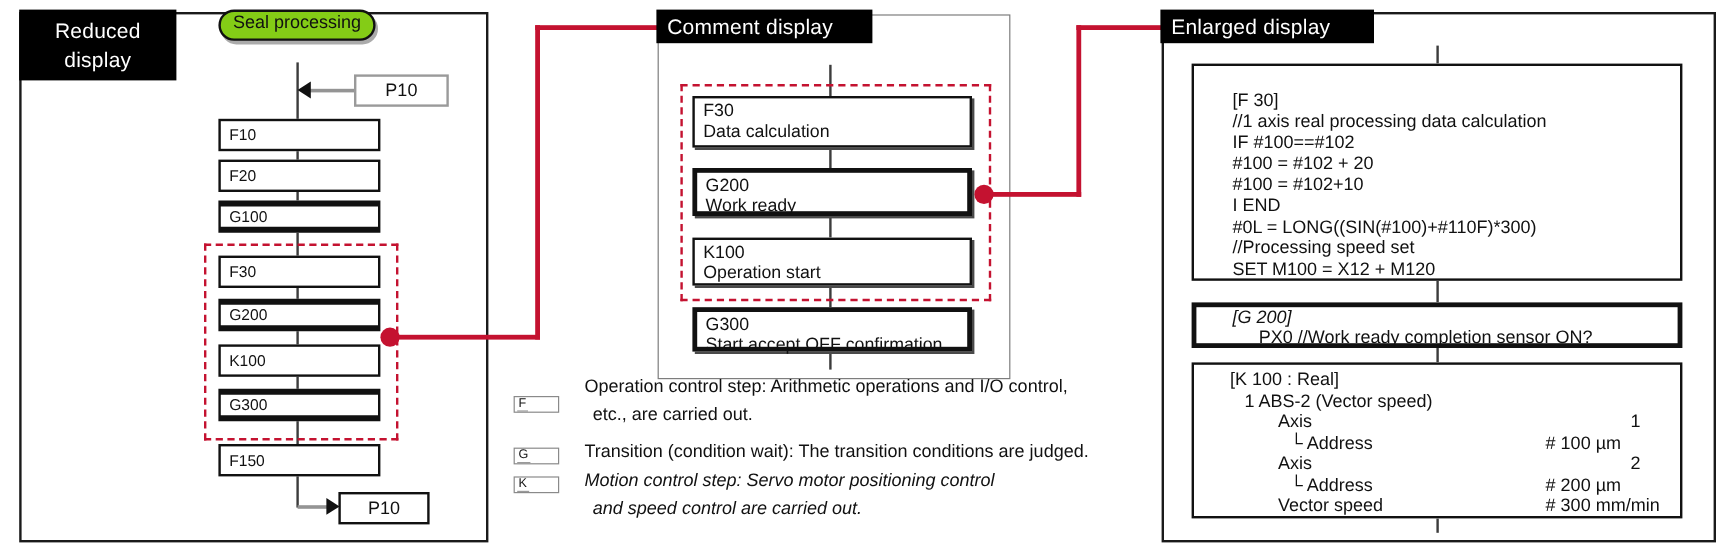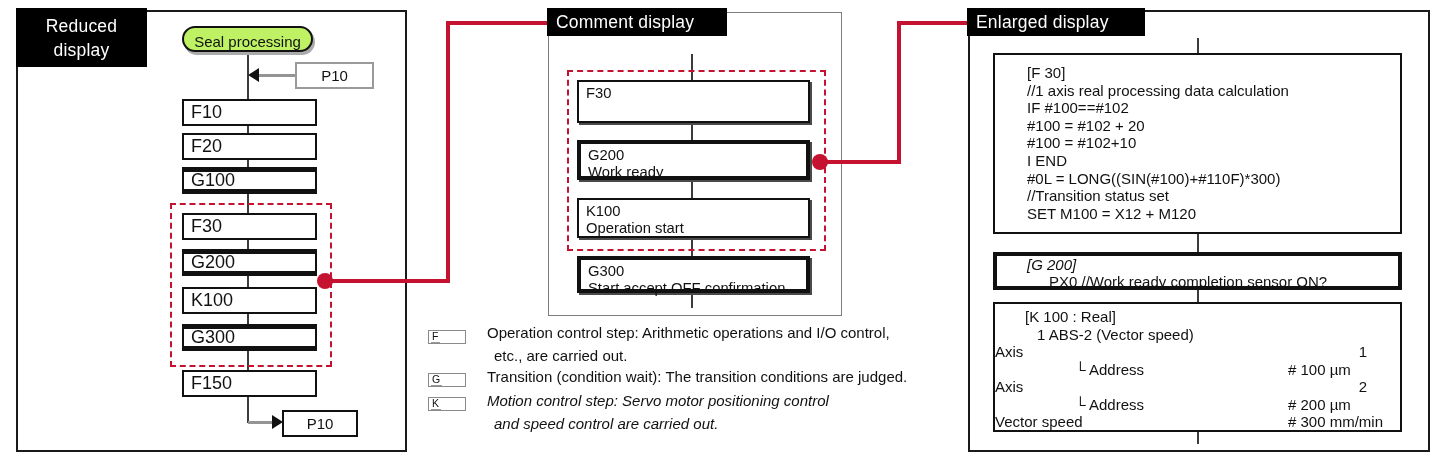--- a/index.html
+++ b/index.html
@@ -15,25 +15,25 @@
   #title-reduced{left:16px;top:8px;width:131px;height:59px;text-align:center;
                  line-height:24px;padding-top:6px;box-sizing:border-box;}
   #title-comment{left:547px;top:8px;width:180px;height:28px;line-height:28px;padding-left:9px;box-sizing:border-box;}
   #title-enlarged{left:967px;top:8px;width:178px;height:28px;line-height:28px;padding-left:9px;box-sizing:border-box;}
   
   .vline{position:absolute;background:#3c3c3c;width:2px;z-index:1;}
   .grayline{position:absolute;background:#949494;z-index:1;}
   
   .step-box{position:absolute;left:182px;width:135px;height:27px;background:#fff;
             border:2px solid #111;box-sizing:border-box;z-index:3;
-            font-size:18px;display:flex;align-items:center;padding-left:7px;}
+            font-size:13px;display:flex;align-items:center;padding-left:7px;}
   .step-box.transition{border-width:5px 2px;}
-  #seal-box{position:absolute;left:182px;top:26px;width:131px;height:26px;background:#bef264;
+  #seal-box{position:absolute;left:182px;top:8px;width:131px;height:26px;background:#84cc16;
             border:2px solid #111;border-radius:13px;box-sizing:border-box;z-index:3;
-            display:flex;align-items:flex-end;justify-content:center;font-size:15px;
+            display:flex;align-items:flex-start;justify-content:center;font-size:15px;
             box-shadow:2px 3px 0 #ababab;}
   .jump-box{position:absolute;background:#fff;box-sizing:border-box;z-index:3;
             display:flex;align-items:center;justify-content:center;font-size:15px;}
   #jump-entry{left:295px;top:62px;width:79px;height:27px;border:2px solid #9a9a9a;}
   #jump-exit{left:282px;top:410px;width:76px;height:27px;border:2px solid #111;}
   .arrowhead{position:absolute;width:0;height:0;z-index:4;}
   #entry-arrowhead{left:248px;top:68px;border-top:7px solid transparent;
                    border-bottom:7px solid transparent;border-right:11px solid #111;}
   #exit-arrowhead{left:272px;top:415px;border-top:7px solid transparent;
                   border-bottom:7px solid transparent;border-left:11px solid #111;}
@@ -50,30 +50,30 @@
   .comment-box.transition{border-width:4px;}
   
   .legend-icon{position:absolute;left:428px;width:38px;height:14px;border:1.5px solid #8a8a8a;
                box-sizing:border-box;background:#fff;font-size:10.5px;line-height:11px;z-index:2;}
   .legend-icon span{display:inline-block;margin-left:2px;border-bottom:1.5px solid #9a9a9a;
                     padding:0 2px 0 1px;}
   .legend-text{position:absolute;font-size:15px;line-height:18px;white-space:nowrap;z-index:2;}
   
   .code-box{position:absolute;left:993px;width:409px;background:#fff;border:2px solid #111;
             box-sizing:border-box;z-index:3;font-size:15px;}
-  #fblock{top:53px;height:181px;padding:9px 0 0 32px;line-height:17.6px;}
+  #fblock{top:53px;height:181px;padding:20px 0 0 32px;line-height:17.6px;}
   #gblock{top:252px;height:38px;border-width:4px;padding-top:1px;line-height:16.5px;}
   #gblock .g0{padding-left:30px;font-style:italic;}
   #gblock .g1{padding-left:52px;}
   #kblock{top:302px;height:130px;padding-top:4px;line-height:17.5px;}
   .krow{position:relative;height:17.5px;}
   .krow .lbl{white-space:pre;}
   .krow.i0 .lbl{padding-left:30px;}
   .krow.i1 .lbl{padding-left:42px;}
-  .krow.i2 .lbl{}
+  .krow.i2 .lbl{padding-left:70px;}
   .krow.i3 .lbl{padding-left:80px;}
   .krow .val{position:absolute;left:293px;top:0;width:150px;}
   .krow .val.num{text-align:center;}
   .code-line{white-space:pre;}
 </style>
 </head>
 <body>
 
 <div id="panel-reduced" class="panel"></div>
 <div id="title-reduced" class="panel-title">
@@ -140,20 +140,21 @@
 <div class="vline" style="left:691px;top:54px;height:26px;"></div>
 <div class="vline" style="left:691px;top:123px;height:17px;"></div>
 <div class="vline" style="left:691px;top:180px;height:18px;"></div>
 <div class="vline" style="left:691px;top:238px;height:18px;"></div>
 <div class="vline" style="left:691px;top:293px;height:15px;"></div>
 
 <div id="selection-comment" class="red-dashed"></div>
 <div id="comment-blocks">
     <div class="comment-box" style="top: 80px; height: 43px;">
       <div>F30</div>
+      <div>Data calculation</div>
     </div>
     <div class="comment-box transition" style="top: 140px; height: 40px;">
       <div>G200</div>
       <div>Work ready</div>
     </div>
     <div class="comment-box" style="top: 198px; height: 40px;">
       <div>K100</div>
       <div>Operation start</div>
     </div>
     <div class="comment-box transition" style="top: 256px; height: 37px;">
@@ -162,21 +163,21 @@
     </div>
   </div>
 
 <div class="red-dot" style="left:812px;top:154px;"></div>
 <div class="red-seg" style="left:820px;top:160px;width:81px;height:4px;"></div>
 <div class="red-seg" style="left:897px;top:21px;width:4px;height:143px;"></div>
 <div class="red-seg" style="left:897px;top:21px;width:72px;height:4px;"></div>
 
 <div id="legend">
     <div class="legend-icon" style="top: 330px;"><span>F</span></div>
-    <div class="legend-text" style="left: 487px; top: 324px;">
+    <div class="legend-text" style="left: 487px; top: 314px;">
       <div>Operation control step: Arithmetic operations and I/O control,</div>
       <div style="padding-left: 7px; margin-top: 5px;">etc., are carried out.</div>
     </div>
     <div class="legend-icon" style="top: 373px;"><span>G</span></div>
     <div class="legend-text" style="left: 487px; top: 368px; text-align: right;">
       <div>Transition (condition wait): The transition conditions are judged.</div>
     </div>
     <div class="legend-icon" style="top: 397px;"><span>K</span></div>
     <div class="legend-text" style="left: 487px; top: 392px; font-style: italic;">
       <div>Motion control step: Servo motor positioning control</div>
@@ -195,21 +196,21 @@
 <div class="vline" style="left:1197px;top:432px;height:12px;"></div>
 
 <div id="fblock" class="code-box">
     <div class="code-line">[F 30]</div>
     <div class="code-line">//1 axis real processing data calculation</div>
     <div class="code-line">IF #100==#102</div>
     <div class="code-line">#100 = #102 + 20</div>
     <div class="code-line">#100 = #102+10</div>
     <div class="code-line">I END</div>
     <div class="code-line">#0L = LONG((SIN(#100)+#110F)*300)</div>
-    <div class="code-line">//Transition status set</div>
+    <div class="code-line">//Processing speed set</div>
     <div class="code-line">SET M100 = X12 + M120</div>
   </div>
 <div id="gblock" class="code-box">
     <div class="code-line g0">[G 200]</div>
     <div class="code-line g1">PX0 //Work ready completion sensor ON?</div>
   </div>
 <div id="kblock" class="code-box">
     <div class="krow i0"><span class="lbl">[K 100 : Real]</span></div>
     <div class="krow i1"><span class="lbl">1 ABS-2 (Vector speed)</span></div>
     <div class="krow i2"><span class="lbl">Axis</span><span class="val num">1</span></div>

